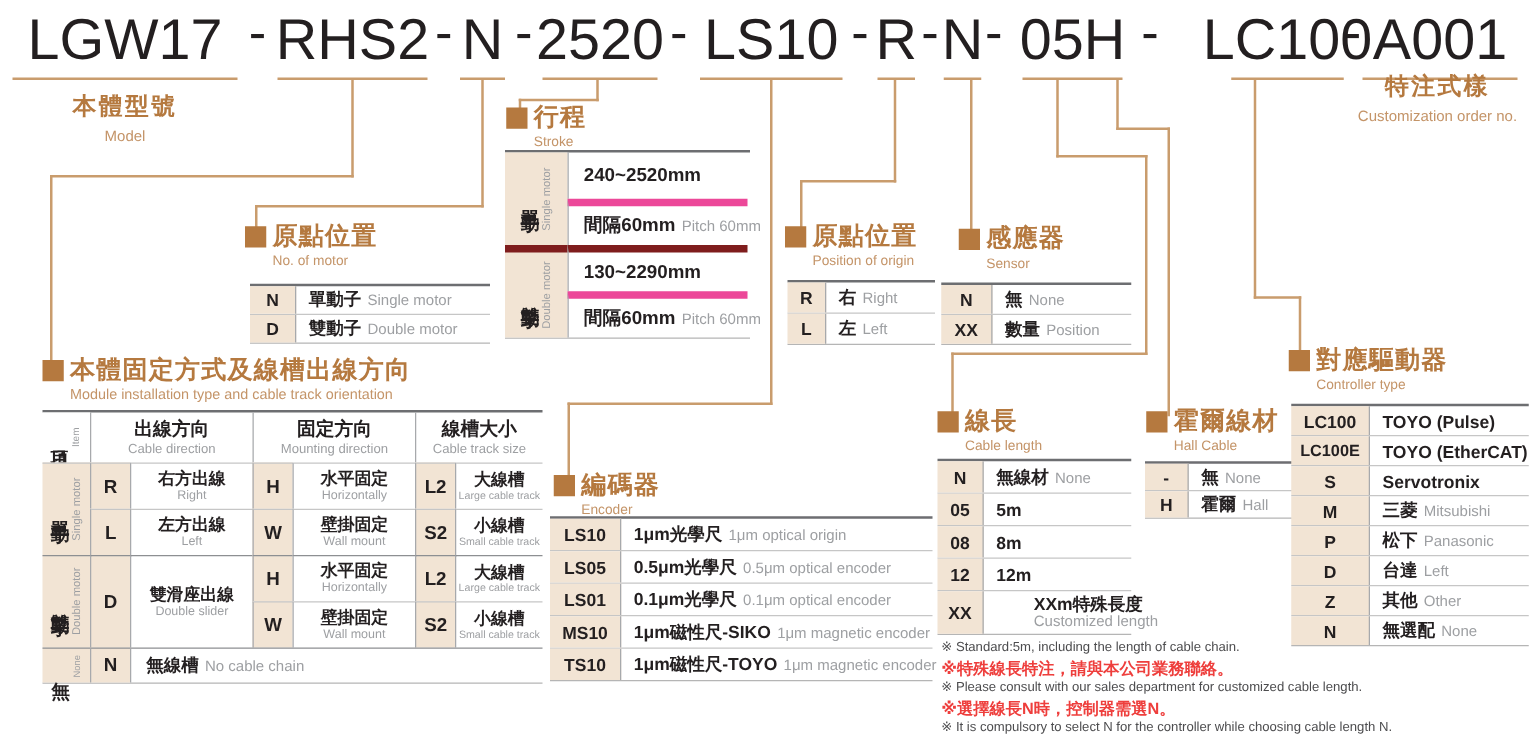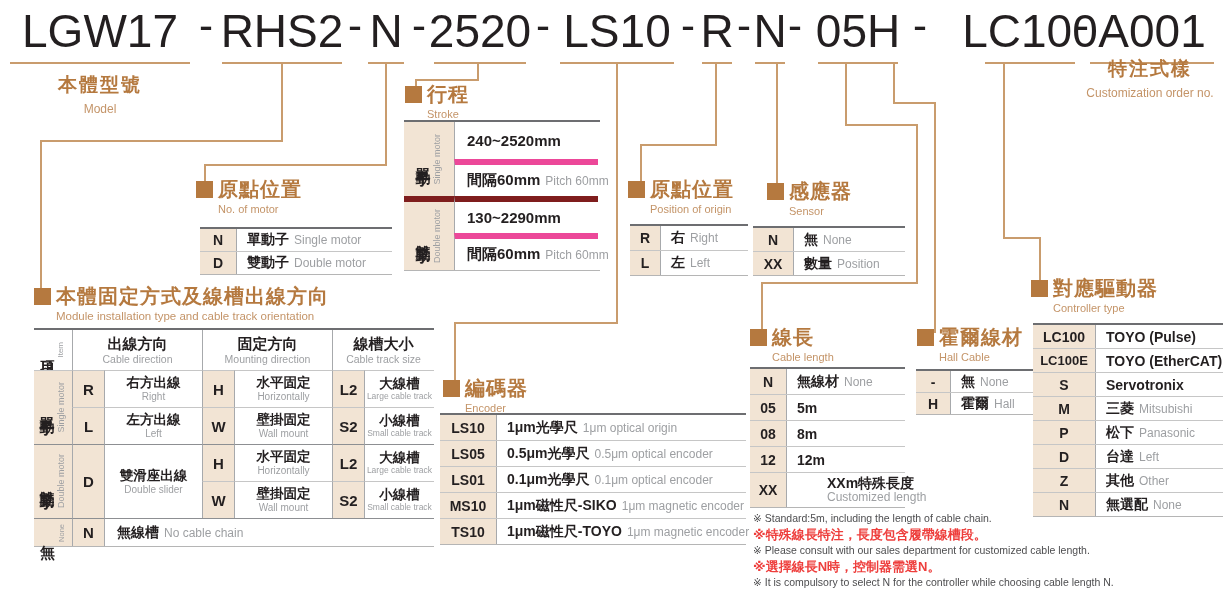--- a/index.html
+++ b/index.html
@@ -551,18 +551,18 @@
     <div class="trow" style="height:23px">
       <div class="tk" style="width:62px">N</div>
       <div class="tv">
           <span class="zh">無選配</span>
           <span class="en">None</span>
         </div>
       </div>
   </div>
 
   <div class="note dark" style="left:753px;top:512px">※ Standard:5m, including the length of cable chain.</div>
-  <div class="note red" style="left:753px;top:526px">※特殊線長特注，長度包含履帶線槽段。</div>
+  <div class="note red" style="left:753px;top:526px">※特殊線長特注，請與本公司業務聯絡。</div>
   <div class="note dark" style="left:753px;top:544px">※ Please consult with our sales department for customized cable length.</div>
   <div class="note dark" style="left:753px;top:576px">※ It is compulsory to select N for the controller while choosing cable length N.</div>
   <div class="note red" style="left:753px;top:558px">※選擇線長N時，控制器需選N。</div>
 
 </div>
 
 </body></html>

